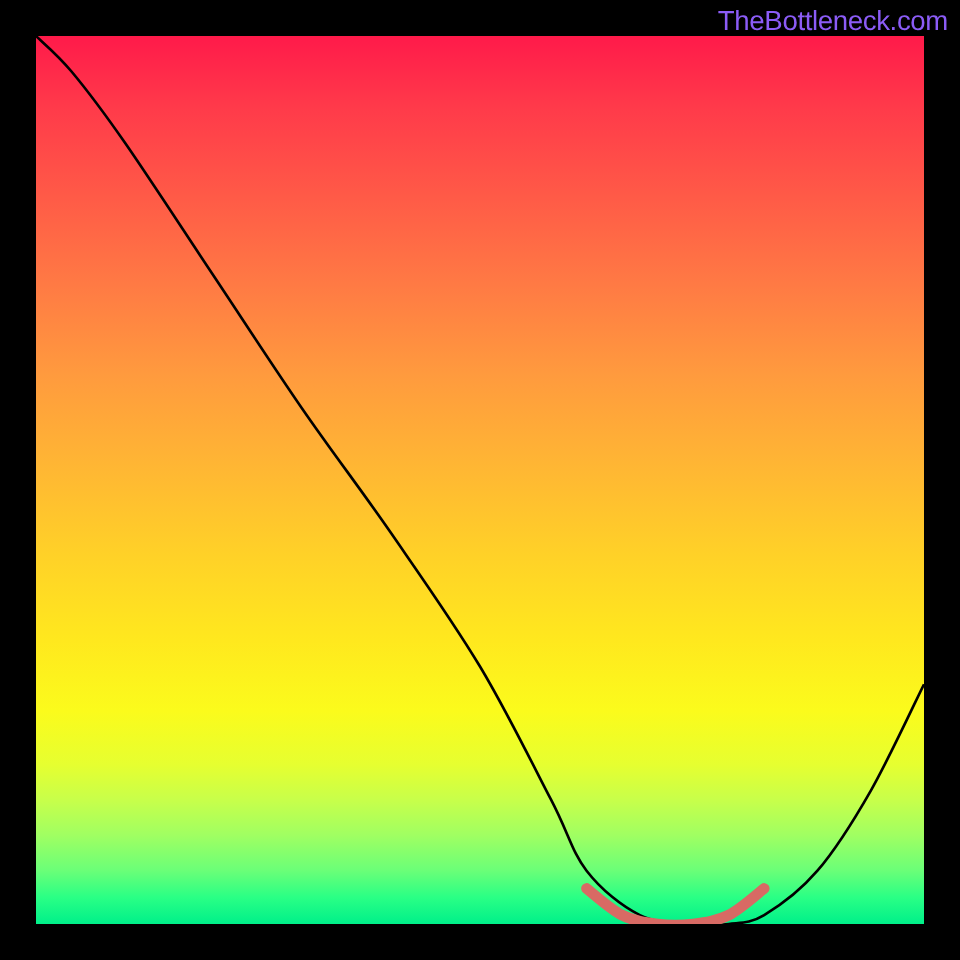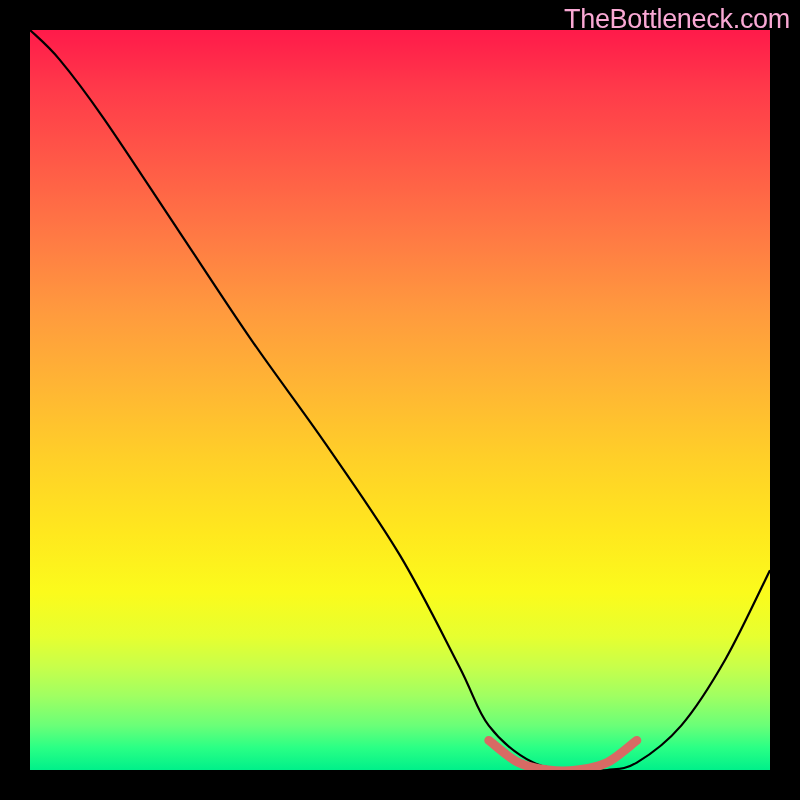--- a/index.html
+++ b/index.html
@@ -9,22 +9,22 @@
     width: 800px;
     height: 800px;
     position: relative;
     overflow: hidden;
     font-family: Arial, Helvetica, sans-serif;
   }
   .watermark {
     position: absolute;
     top: 4px;
     right: 10px;
-    color: #f9a8d4;
-    font-size: 27px;
+    color: #8b5cf6;
+    font-size: 23px;
     font-weight: 500;
     z-index: 10;
     letter-spacing: -0.3px;
   }
   .chart-area {
     position: absolute;
     left: 30px;
     top: 30px;
     width: 740px;
     height: 740px;

